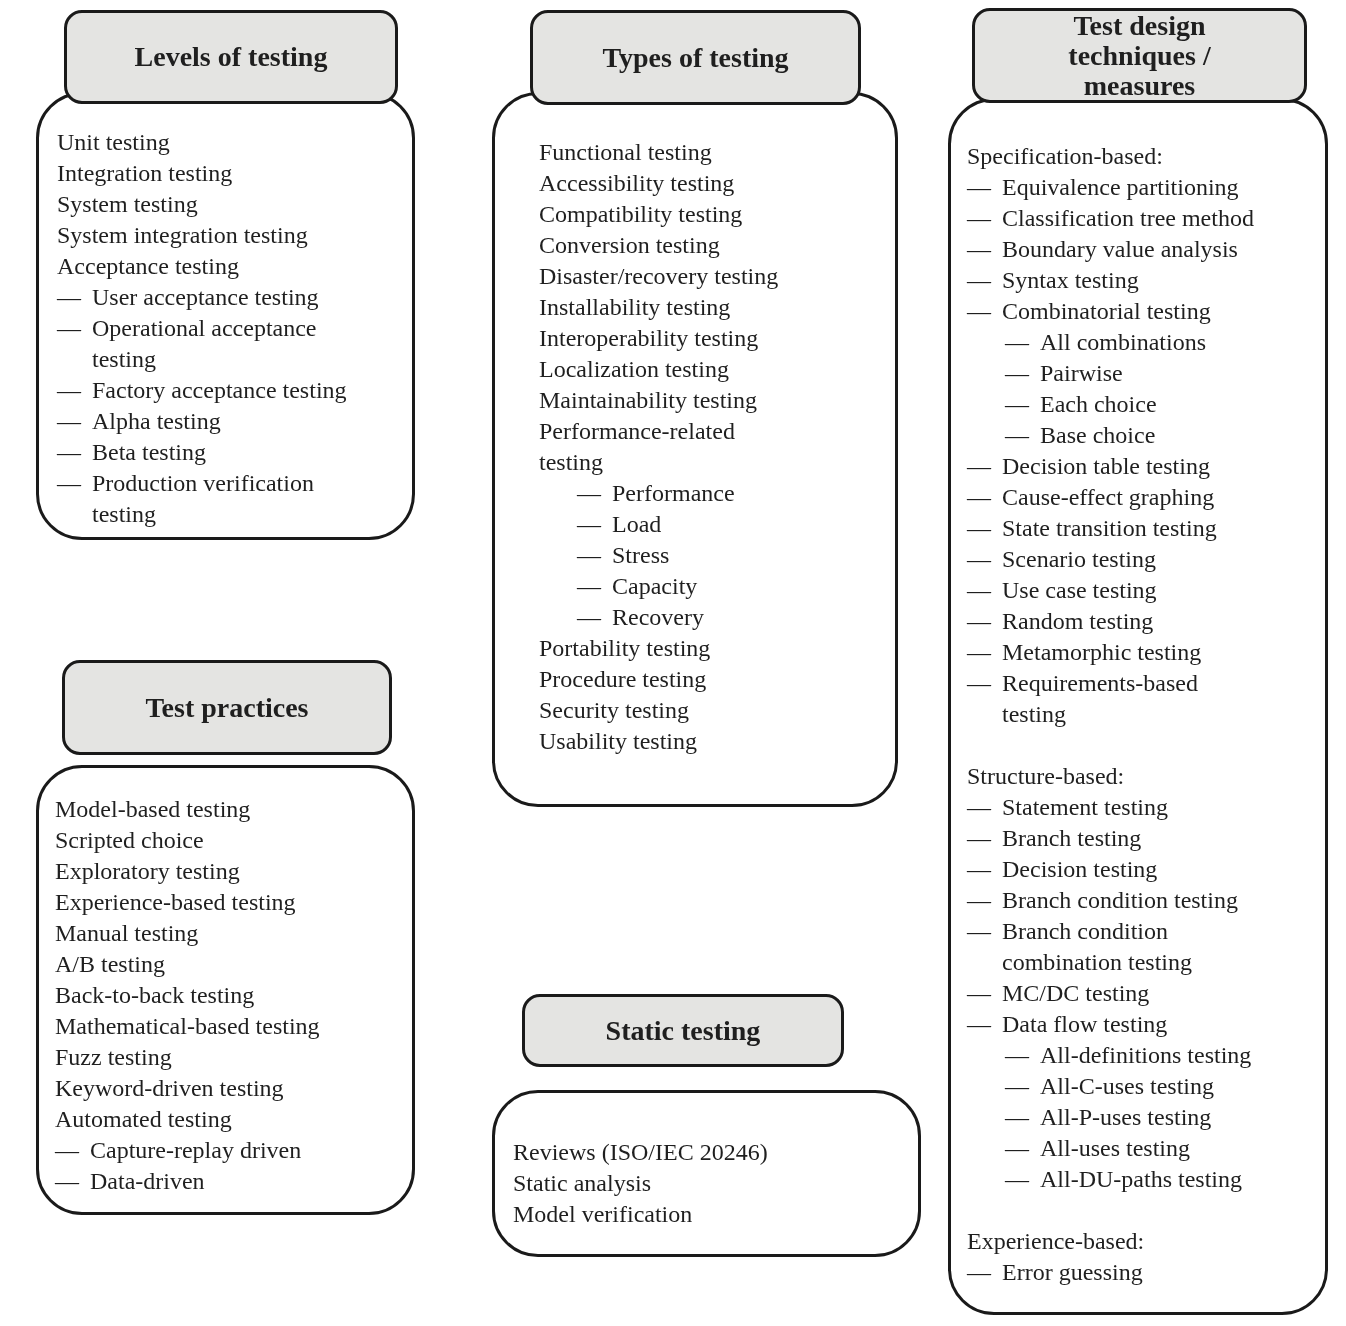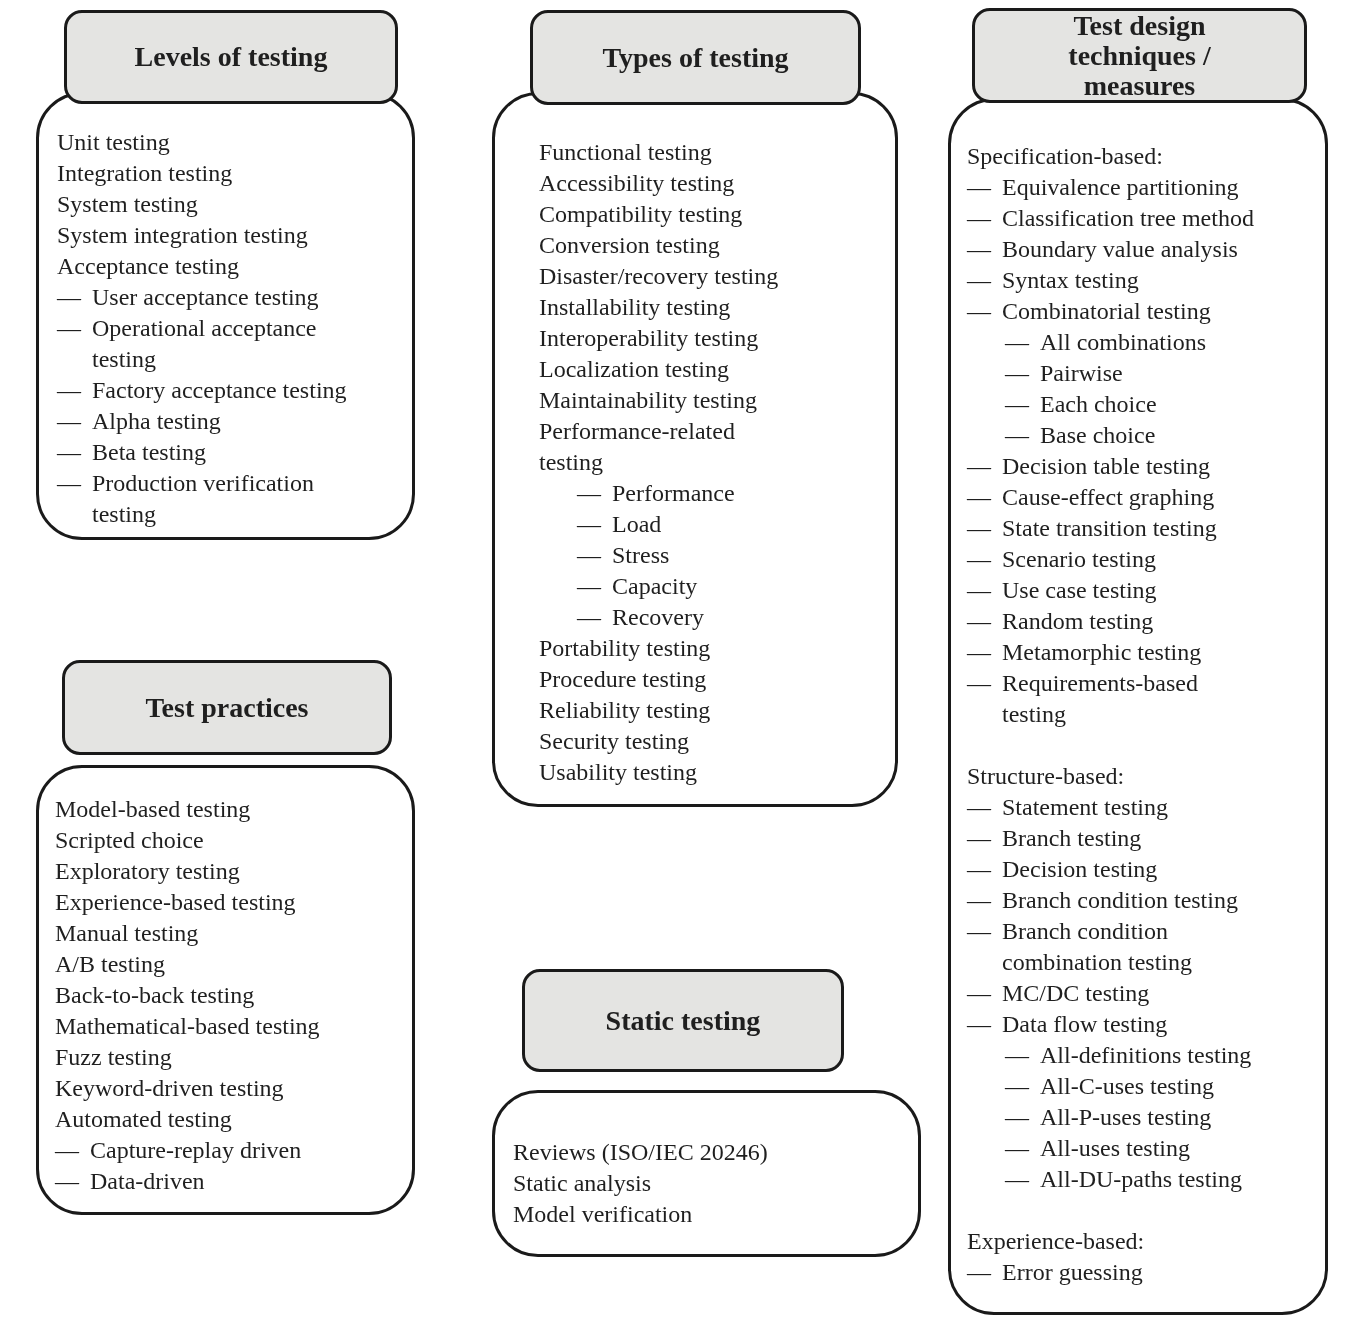--- a/index.html
+++ b/index.html
@@ -55,21 +55,21 @@
 
   
   #design-hdr { left: 972px; top: 8px;   width: 335px; height: 95px; padding: 0 14px; }
   #design-bod { left: 948px; top: 98px;  width: 380px; height: 1217px; padding: 40px 4px 14px 16px; }
 
   
   #practices-hdr { left: 62px; top: 660px; width: 330px; height: 95px; }
   #practices-bod { left: 36px; top: 765px; width: 379px; height: 450px; padding: 26px 4px 12px 16px; }
 
   
-  #static-hdr { left: 522px; top: 969px; width: 322px; height: 103px; }
+  #static-hdr { left: 522px; top: 994px; width: 322px; height: 73px; }
   #static-bod { left: 492px; top: 1090px; width: 429px; height: 167px; padding: 44px 6px 0 18px; }
 </style>
 </head>
 <body>
 
 <section class="panel">
   <div class="bod" id="levels-bod">
     <div>
         <div class="line l0">
           <span class="txt">Unit testing</span>
@@ -169,23 +169,20 @@
         </div>
         <div class="line l2">
           <span class="dash">—</span>
           <span class="txt">Recovery</span>
         </div>
         <div class="line l0">
           <span class="txt">Portability testing</span>
         </div>
         <div class="line l0">
           <span class="txt">Procedure testing</span>
-        </div>
-        <div class="line l0">
-          <span class="txt">Reliability testing</span>
         </div>
         <div class="line l0">
           <span class="txt">Security testing</span>
         </div>
         <div class="line l0">
           <span class="txt">Usability testing</span>
         </div>
       </div>
   </div>
   <div class="hdr" id="types-hdr">Types of testing</div>

